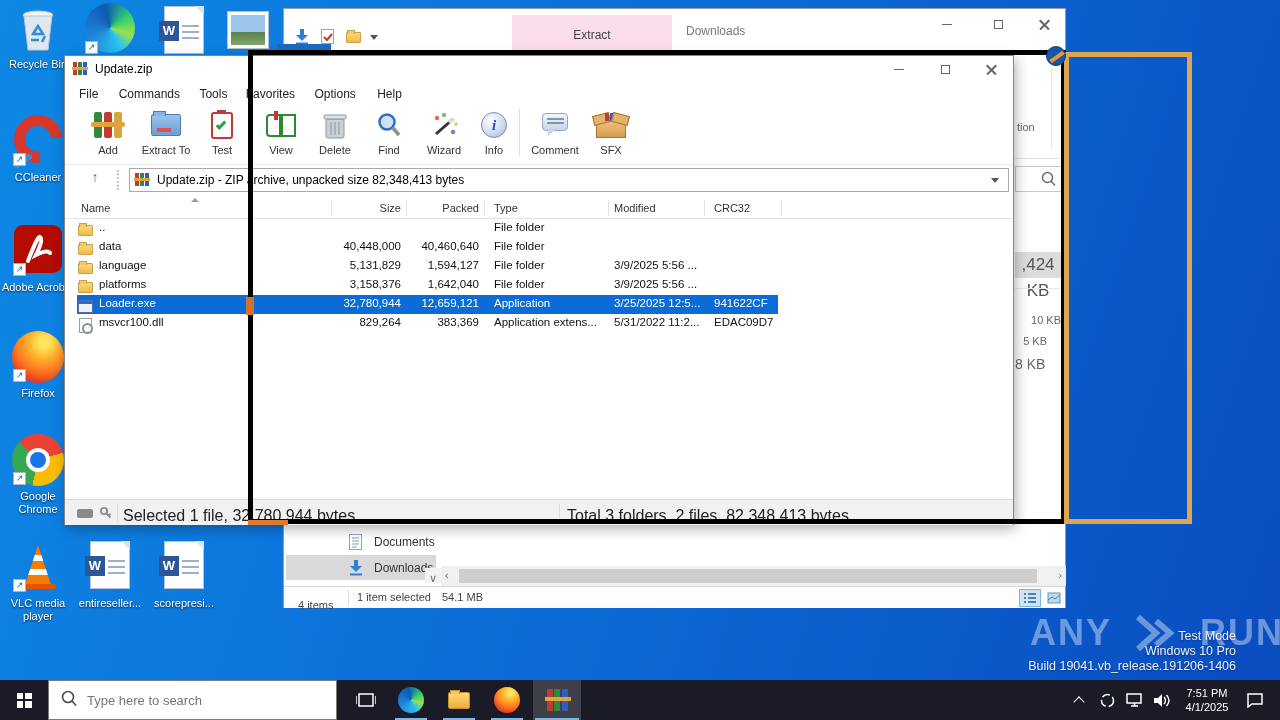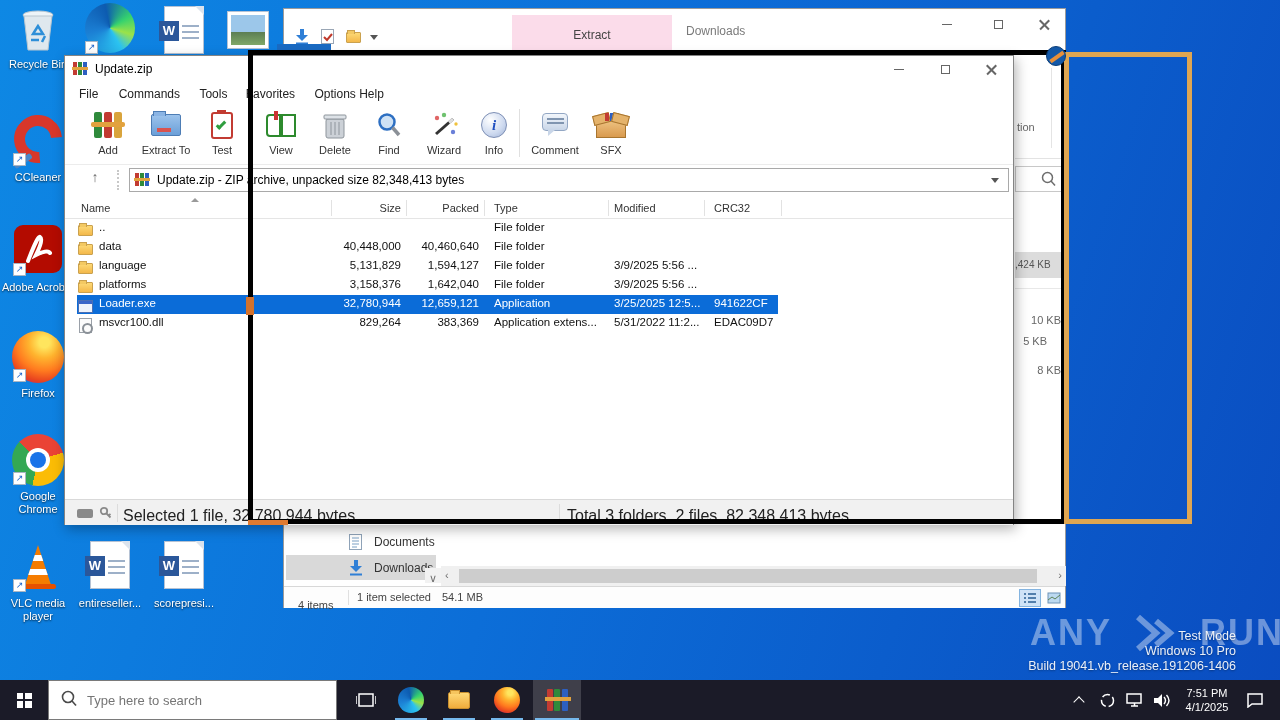--- a/index.html
+++ b/index.html
@@ -297,25 +297,25 @@
 
     <div class="abs" style="left:731px;top:157px;width:50px;height:26px;border:1px solid #c8c8c8;background:#fff">
       <span class="abs" style="right:8px;top:4px">
         <svg width="15" height="16">
             <circle cx="6.5" cy="6.5" r="5" fill="none" stroke="#6d6d6d" stroke-width="1.5"></circle>
             <line x1="10" y1="10" x2="14" y2="14.5" stroke="#6d6d6d" stroke-width="1.5"></line>
           </svg></span>
     </div>
 
     <div class="abs" style="left:731px;top:183px;width:50px;height:374px;background:#fff">
-      <div class="abs" style="left:0;top:60px;width:50px;height:26px;background:#dcdcdc;font-size:10px;color:#555;text-align:left;line-height:26px;padding-right:4px">,424 KB</div>
+      <div class="abs" style="left:0;top:60px;width:50px;height:26px;background:#dcdcdc;font-size:17px;color:#555;text-align:center;line-height:26px;padding-right:4px">,424 KB</div>
       <i class="abs" style="left:0;top:96px;width:50px;height:1px;background:#e8e8e8"></i>
       <div class="abs" style="left:0;top:122px;width:46px;font-size:11px;color:#666;text-align:right">10 KB</div>
       <div class="abs" style="left:0;top:143px;width:32px;font-size:11px;color:#666;text-align:right">5 KB</div>
-      <div class="abs" style="left:0;top:172px;width:46px;font-size:11px;color:#666;text-align:right">8 KB</div>
+      <div class="abs" style="left:0;top:164px;width:46px;font-size:14px;color:#666;text-align:left">8 KB</div>
     </div>
 
     <div class="sbitem" style="top:521px">
       <span class="abs" style="left:63px;top:4px">
         <svg width="13" height="16">
             <rect x="0.5" y="0.5" width="12" height="15" fill="#fff" stroke="#8fa3b8"></rect>
             <path d="M3 4 h7 M3 7 h7 M3 10 h7 M3 13 h5" stroke="#7aa0c4" stroke-width="1"></path>
           </svg></span>
       <span class="abs xsb" style="left:88px;top:5px">Documents</span>
     </div>
@@ -378,21 +378,21 @@
           <span class="icox"></span>
         </div>
     </div>
 
     <div class="rmenu">
       <span style="margin-left:14px">File</span>
       <span style="margin-left:17px">Commands</span>
       <span style="margin-left:16px">Tools</span>
       <span style="margin-left:15px">Favorites</span>
       <span style="margin-left:16px">Options</span>
-      <span style="">Help</span>
+      <span style="margin-left:18px">Help</span>
     </div>
 
     <div class="rtools">
       <div class="titem" style="width:54px">
         <div class="ticon">
           <span class="ibooks">
               <i style="background:#2f8a3b"></i>
               <i style="background:#c23b32"></i>
               <i style="background:#d9a43c"></i>
               <span class="strap"></span>

